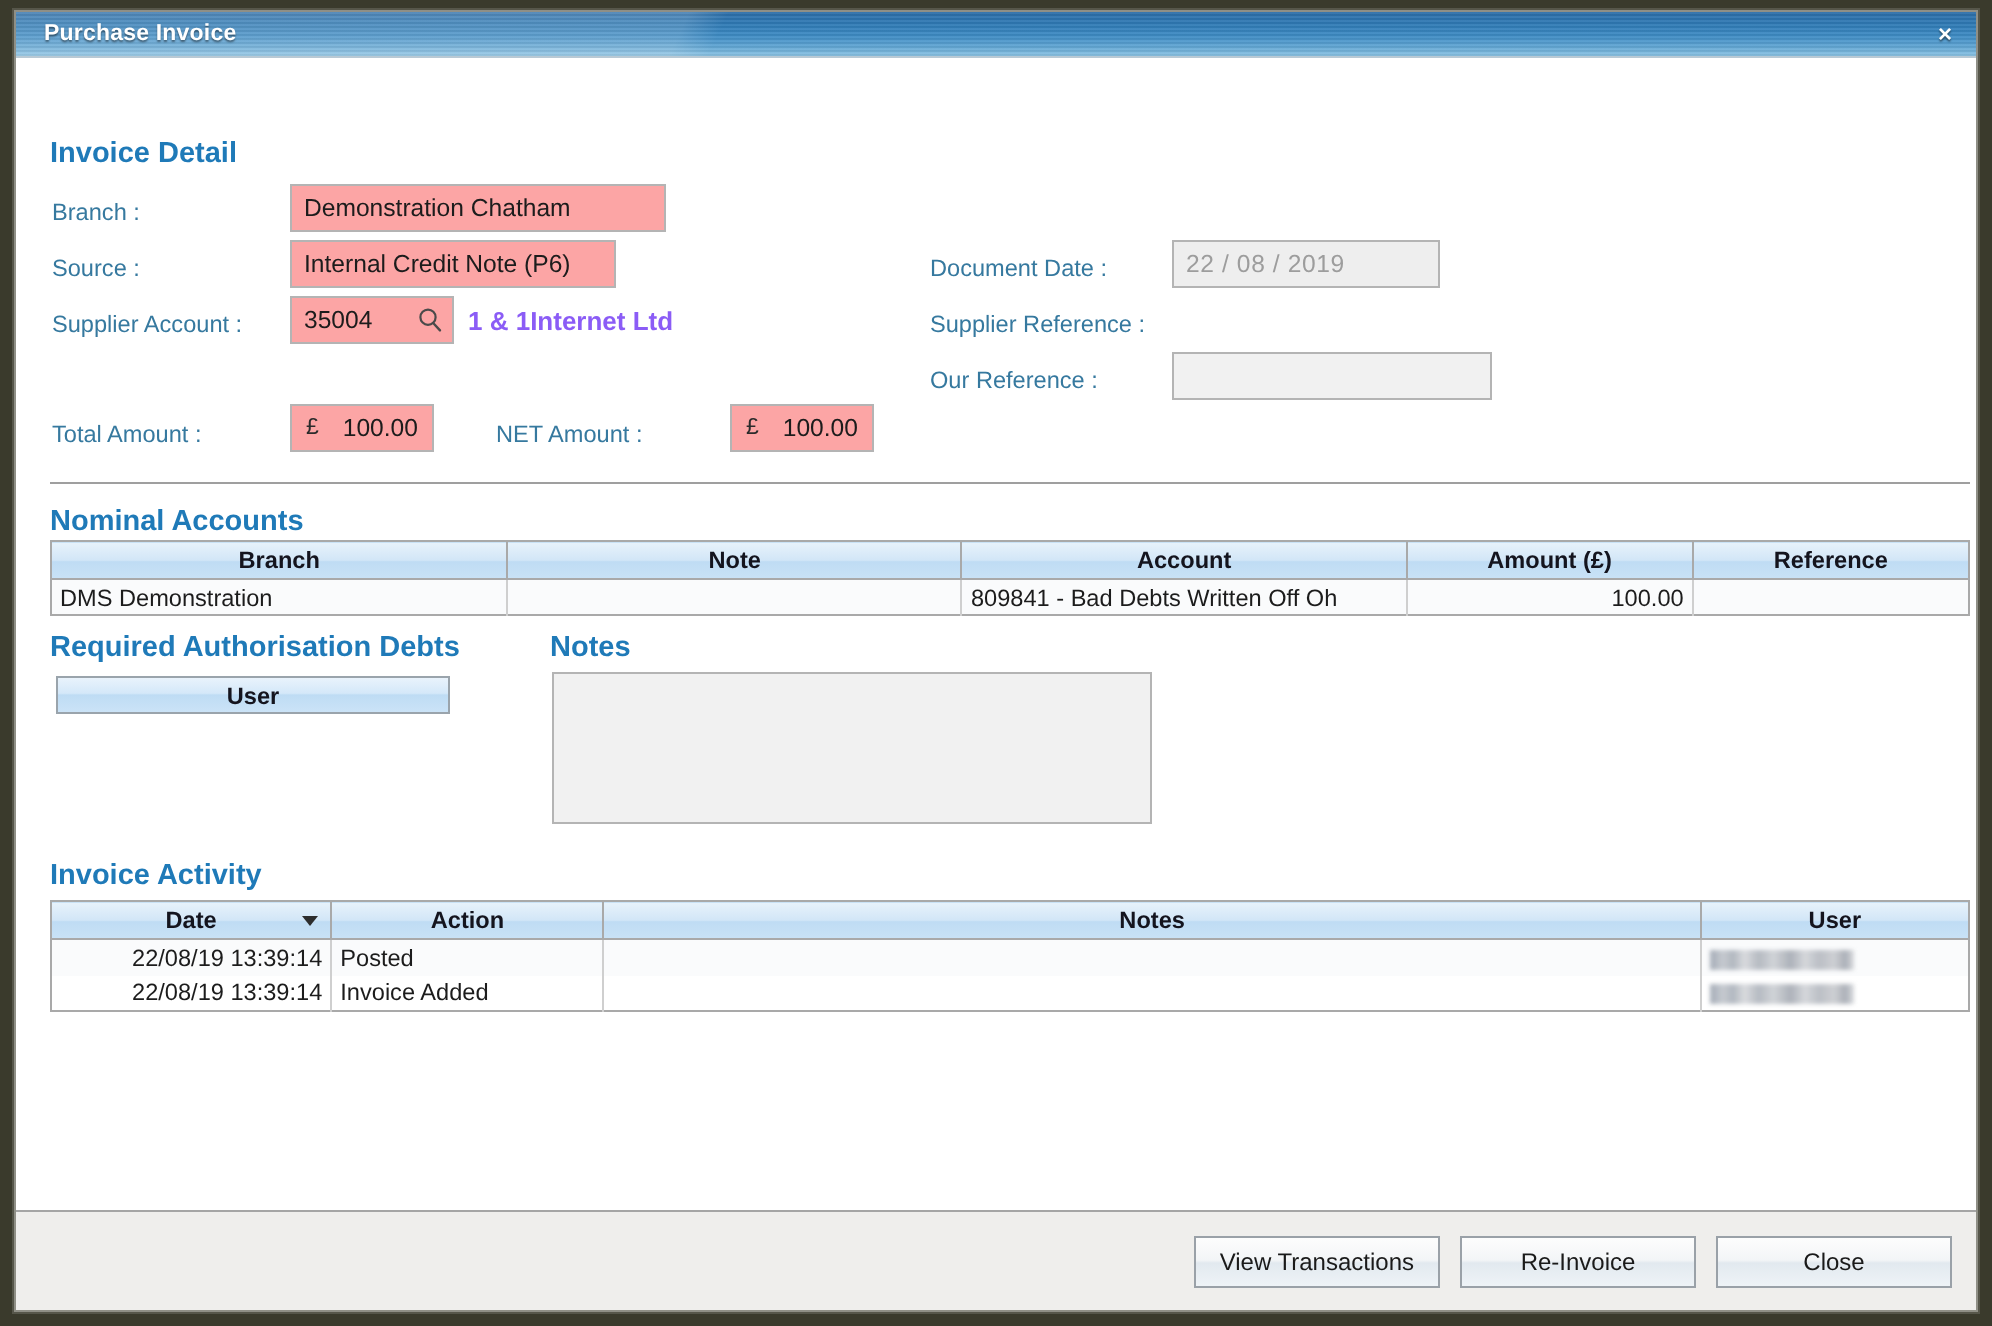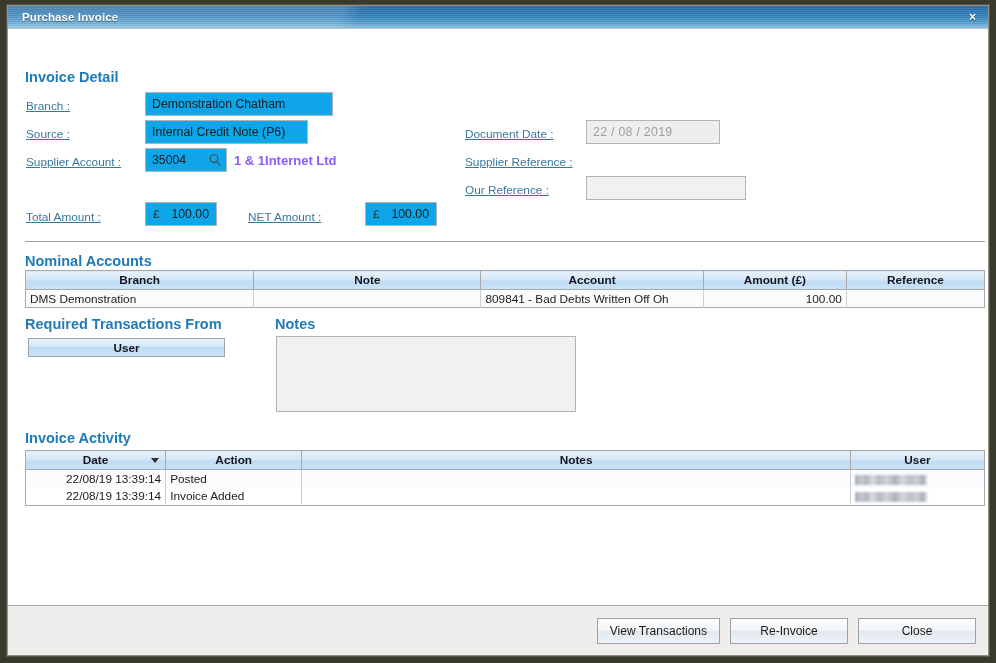--- a/index.html
+++ b/index.html
@@ -78,26 +78,25 @@
     color: #1f7ab8;
     font-size: 14.5px;
     font-weight: bold;
     position: absolute;
   }
   .fld-label {
     color: #36799f;
     font-size: 11.8px;
     position: absolute;
     white-space: nowrap;
-    text-decoration: underline;
   }
   .txtbox {
     position: absolute;
     box-sizing: border-box;
-    background: #0ea5e9;
+    background: #fca5a5;
     border: 1px solid #b4b4b4;
     font-family: "Liberation Sans", sans-serif;
     font-size: 12.3px;
     color: #1c1c1c;
     padding: 0 6px;
     display: flex;
     align-items: center;
     height: 24px;
     outline: none;
   }
@@ -319,21 +318,21 @@
           <tr class="row-alt">
             <td>DMS Demonstration</td>
             <td></td>
             <td>809841 - Bad Debts Written Off Oh</td>
             <td class="num">100.00</td>
             <td></td>
           </tr>
         </tbody>
       </table>
 
-      <div class="section-title" style="left:17px; top:287px;">Required Transactions From</div>
+      <div class="section-title" style="left:17px; top:287px;">Required Authorisation Debts</div>
       <div class="auth-btn" style="left:20px; top:309px; width:197px; height:19px;">User</div>
 
       <div class="section-title" style="left:267px; top:287px;">Notes</div>
       <textarea class="notes-box" style="left: 268px; top: 307px; width: 300px; height: 76px;" placeholder=""></textarea>
 
       <div class="section-title" style="left:17px; top:401px;">Invoice Activity</div>
 
       <table class="grid" style="left:17px; top:421px; width:960px;">
         <colgroup>
           <col style="width:140px">

